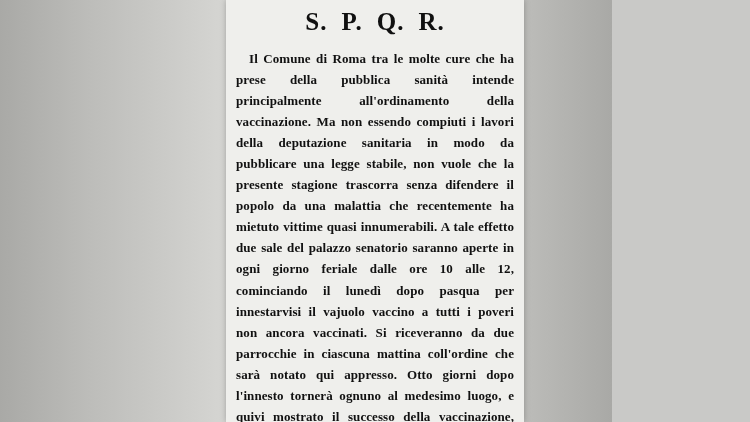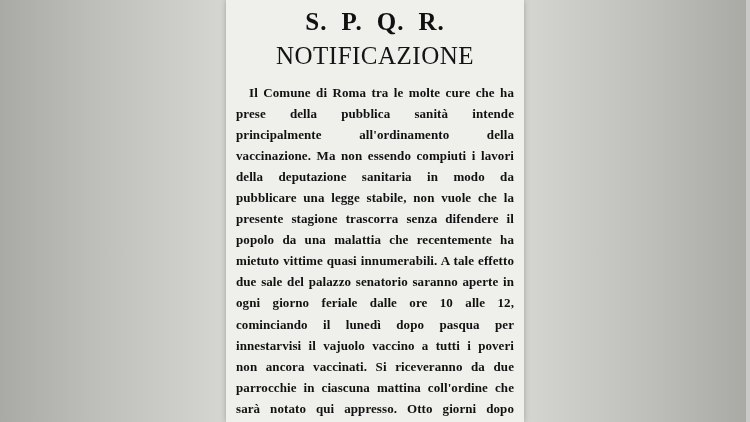--- a/index.html
+++ b/index.html
@@ -8,21 +8,21 @@
   }
   body {
     width: 750px;
     height: 422px;
     background: #c9c9c7;
     font-family: "Liberation Serif", serif;
     overflow: hidden;
   }
   #poster {
     position: relative;
-    width: 746px;
+    width: 612px;
     height: 422px;
     background: #0f766e;
     border-radius: 26px;
   }
   
   .edge-left, .edge-right {
     position: absolute;
     top: 0;
     height: 422px;
     width: 228px;
@@ -153,21 +153,20 @@
   <div class="edge-left"></div>
   <div class="edge-right"></div>
 
   <div class="sheet">
     <div class="sheet-inner">
 
       <div class="spqr">
         <span>S.</span><span>P.</span><span>Q.</span><span>R.</span>
       </div>
 
-      <div class="notificazione">NOTIFICAZIONE</div>
 
       <div class="body-text">Il Comune di Roma tra le molte cure che ha prese della pubblica sanità intende principalmente all'ordinamento della vaccinazione. Ma non essendo compiuti i lavori della deputazione sanitaria in modo da pubblicare una legge stabile, non vuole che la presente stagione trascorra senza difendere il popolo da una malattia che recentemente ha mietuto vittime quasi innumerabili. A tale effetto due sale del palazzo senatorio saranno aperte in ogni giorno feriale dalle ore 10 alle 12, cominciando il lunedì dopo pasqua per innestarvisi il vajuolo vaccino a tutti i poveri non ancora vaccinati. Si riceveranno da due parrocchie in ciascuna mattina coll'ordine che sarà notato qui appresso. Otto giorni dopo l'innesto tornerà ognuno al medesimo luogo, e quivi mostrato il successo della vaccinazione, riceverà in premio DUE PAOLI. I Medici ed i Cerusici comunali saranno invitati a eseguire la operazione.</div>
 
       <div class="schedule">
 
         <div class="sched-col left">
           <div class="date-col" id="ld">
               <div class="row-date">24 Aprile</div>
               <div class="row-date">25  d.</div>
               <div class="row-date">26  d.</div>

